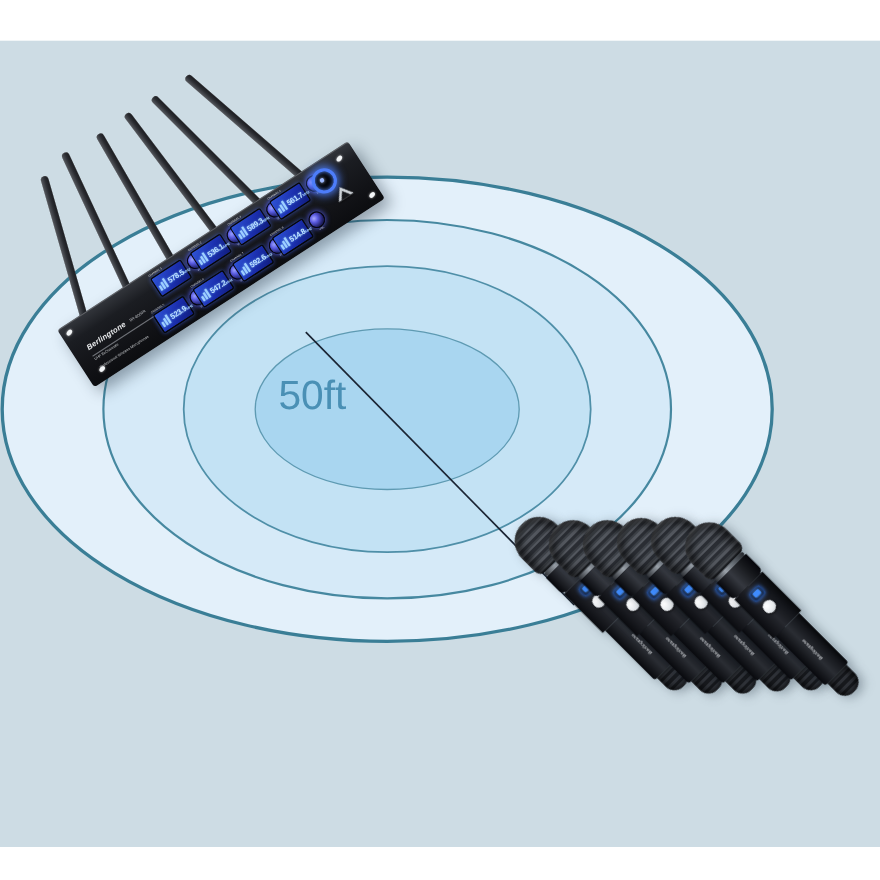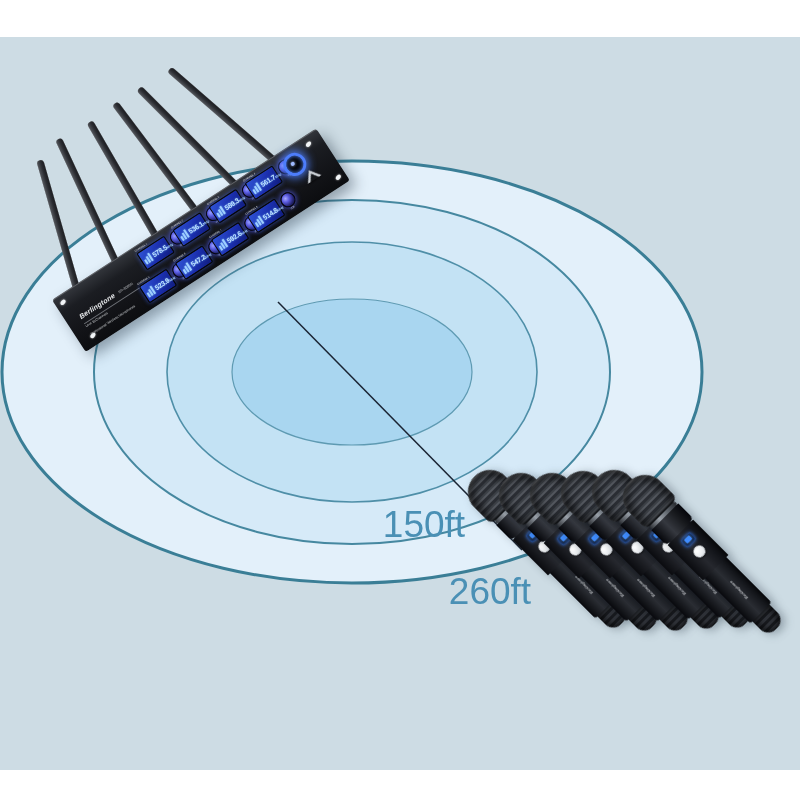--- a/index.html
+++ b/index.html
@@ -94,22 +94,21 @@
   <div id="canvas">
 
     <svg id="rings-svg" viewBox="0 0 800 733">
       <ellipse cx="352" cy="335" rx="350" ry="211" stroke-width="3" fill="#e3f0fa" stroke="#3a7e96"></ellipse>
       <ellipse cx="352" cy="335" rx="258" ry="172" stroke-width="2" fill="#d6eaf8" stroke="#4688a0"></ellipse>
       <ellipse cx="352" cy="335" rx="185" ry="130" stroke-width="1.6" fill="#c3e2f4" stroke="#4f8fa8"></ellipse>
       <ellipse cx="352" cy="335" rx="120" ry="73" stroke-width="1.2" fill="#a9d6f0" stroke="#5e9ab2"></ellipse>
       <line id="pointer-line" x1="278" y1="265" x2="522" y2="513" stroke-width="1.5" stroke="#1a2433"></line>
     </svg>
 
-    <div class="range-label" style="left: 424px; top: 488px; color: rgb(74, 144, 181);">150ft</div>
-    <div class="range-label" style="left: 490px; top: 555px; color: rgb(74, 144, 181);">260ft</div>
+    <div class="range-label" style="left: 284px; top: 323px; color: rgb(74, 144, 181);">50ft</div>
 
     <div id="receiver">
       <div id="antenna-array">
           <div class="antenna" style="left: 22px; height: 138px; transform: rotate(17deg);"></div>
           <div class="antenna" style="left: 70px; height: 141px; transform: rotate(8deg);"></div>
           <div class="antenna" style="left: 118px; height: 137px; transform: rotate(3deg);"></div>
           <div class="antenna" style="left: 166px; height: 139px; transform: rotate(-4deg);"></div>
           <div class="antenna" style="left: 214px; height: 141px; transform: rotate(-12deg);"></div>
           <div class="antenna" style="left: 260px; height: 143px; transform: rotate(-16deg);"></div>
         </div>

